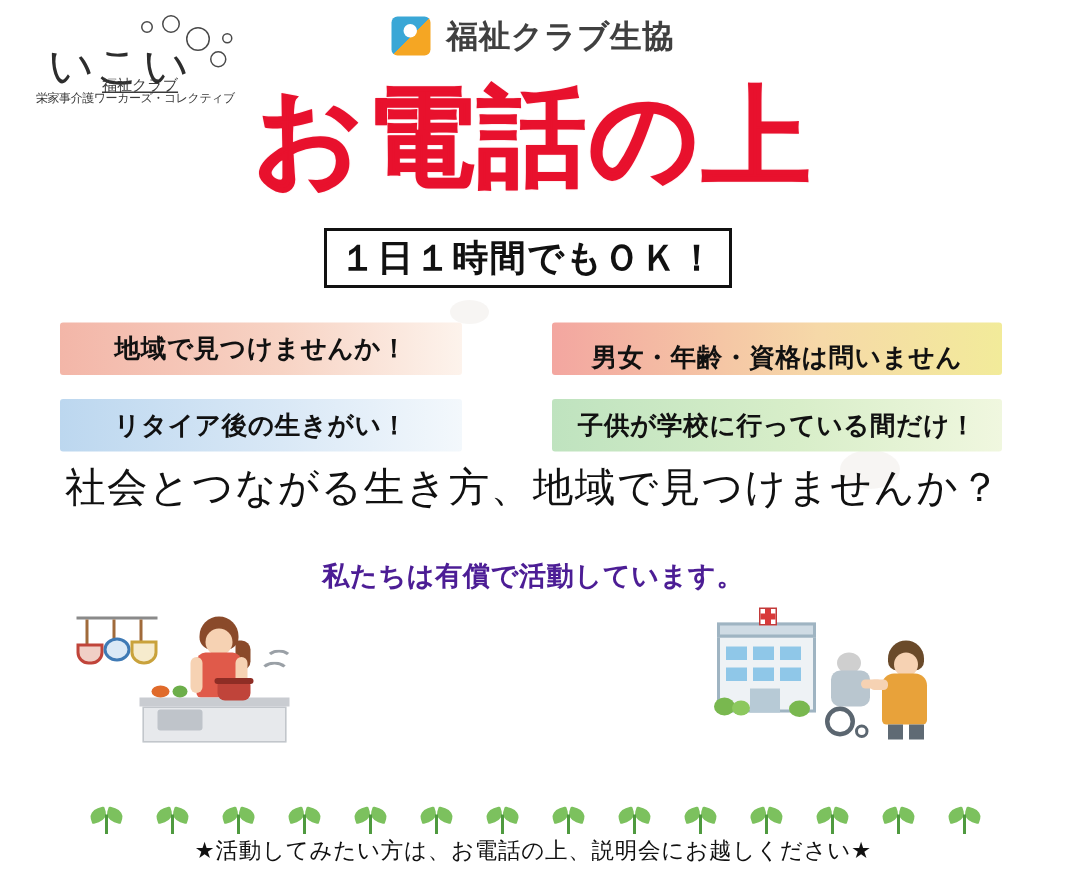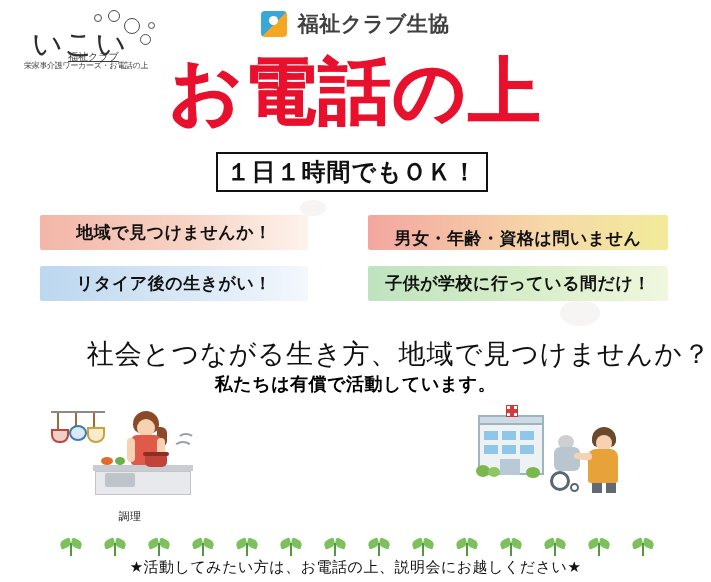--- a/index.html
+++ b/index.html
@@ -166,38 +166,38 @@
     background: linear-gradient(90deg, #bcd7ef 0%, #d9e8f6 55%, #f3f8fc 100%);
   }
   #banner-3 {
     left: 368px; top: 266px; width: 300px;
     background: linear-gradient(90deg, #bfe3bf 0%, #d8eec9 55%, #f0f7df 100%);
   }
 
   
   #message-main {
     position: absolute;
-    left: 0; top: 336px;
-    width: 711px;
-    text-align: right;
+    left: 0; top: 307px;
+    width: 711px;
+    text-align: center;
     font-family: "DejaVu Sans", sans-serif;
     font-size: 27px;
     color: #111;
     letter-spacing: 1px;
     white-space: nowrap;
   }
   #message-sub {
     position: absolute;
     left: 0; top: 372px;
     width: 711px;
     text-align: center;
     font-family: "DejaVu Sans", sans-serif;
     font-size: 18px;
     font-weight: bold;
-    color: #000000;
+    color: #4c1d95;
     letter-spacing: 0.5px;
     white-space: nowrap;
   }
 
   
   #illus-row {
     position: absolute;
     left: 0;
     top: 405px;
     width: 711px;
@@ -285,21 +285,21 @@
 <div class="blotch" style="left:300px;top:200px;width:26px;height:16px;"></div>
 
 <div id="logo">
   <div class="bub" style="left:84px;top:2px;width:10px;height:10px;"></div>
   <div class="bub" style="left:100px;top:10px;width:14px;height:14px;"></div>
   <div class="bub" style="left:116px;top:26px;width:9px;height:9px;"></div>
   <div class="bub" style="left:70px;top:6px;width:6px;height:6px;"></div>
   <div class="bub" style="left:124px;top:14px;width:5px;height:5px;"></div>
   <div class="logo-main">いこい</div>
   <div class="logo-sub2">福祉クラブ</div>
-  <div class="logo-sub">栄家事介護ワーカーズ・お電話の上</div>
+  <div class="logo-sub">栄家事介護ワーカーズ・コレクティブ</div>
 </div>
 
 <div id="org-row">
   <span id="org-mark"></span>
   <span id="org-name">福祉クラブ生協</span>
 </div>
 
 <div id="headline">お電話の上</div>
 
 <div id="subtitle-box">
@@ -347,21 +347,20 @@
       <div class="sh" style="left:60px;top:68px;width:30px;height:14px;background:#bfc4ca;border-radius:2px;"></div>
 
       <div class="sh" style="left:100px;top:50px;width:22px;height:12px;background:#c0443a;border-radius:2px 2px 5px 5px;"></div>
       <div class="sh" style="left:98px;top:47px;width:26px;height:4px;background:#8e2d25;border-radius:2px;"></div>
       <div class="sh" style="left:128px;top:36px;width:16px;height:12px;border:2px solid #9aa0a6;border-radius:50%;border-color:#9aa0a6 transparent transparent transparent;"></div>
       <div class="sh" style="left:132px;top:28px;width:14px;height:10px;border:2px solid #9aa0a6;border-radius:50%;border-color:#9aa0a6 transparent transparent transparent;"></div>
 
       <div class="sh" style="left:56px;top:52px;width:12px;height:8px;background:#e06a2a;border-radius:50%;"></div>
       <div class="sh" style="left:70px;top:52px;width:10px;height:8px;background:#6cae4a;border-radius:50%;"></div>
     </div>
-    <div class="cap">調理</div>
   </div>
 
 
   <div class="illus" id="illus-2">
     <div class="art">
 
       <div class="sh" style="left:8px;top:18px;width:66px;height:52px;background:#eef2f5;border:2px solid #9fb4c2;box-sizing:border-box;"></div>
       <div class="sh" style="left:8px;top:10px;width:66px;height:10px;background:#cfdbe4;border:2px solid #9fb4c2;box-sizing:border-box;"></div>
       <div class="sh" style="left:36px;top:0px;width:12px;height:12px;background:#ffffff;border:1px solid #c23a3a;box-sizing:border-box;"></div>
       <div class="sh" style="left:40px;top:1px;width:4px;height:10px;background:#d83a3a;"></div>

